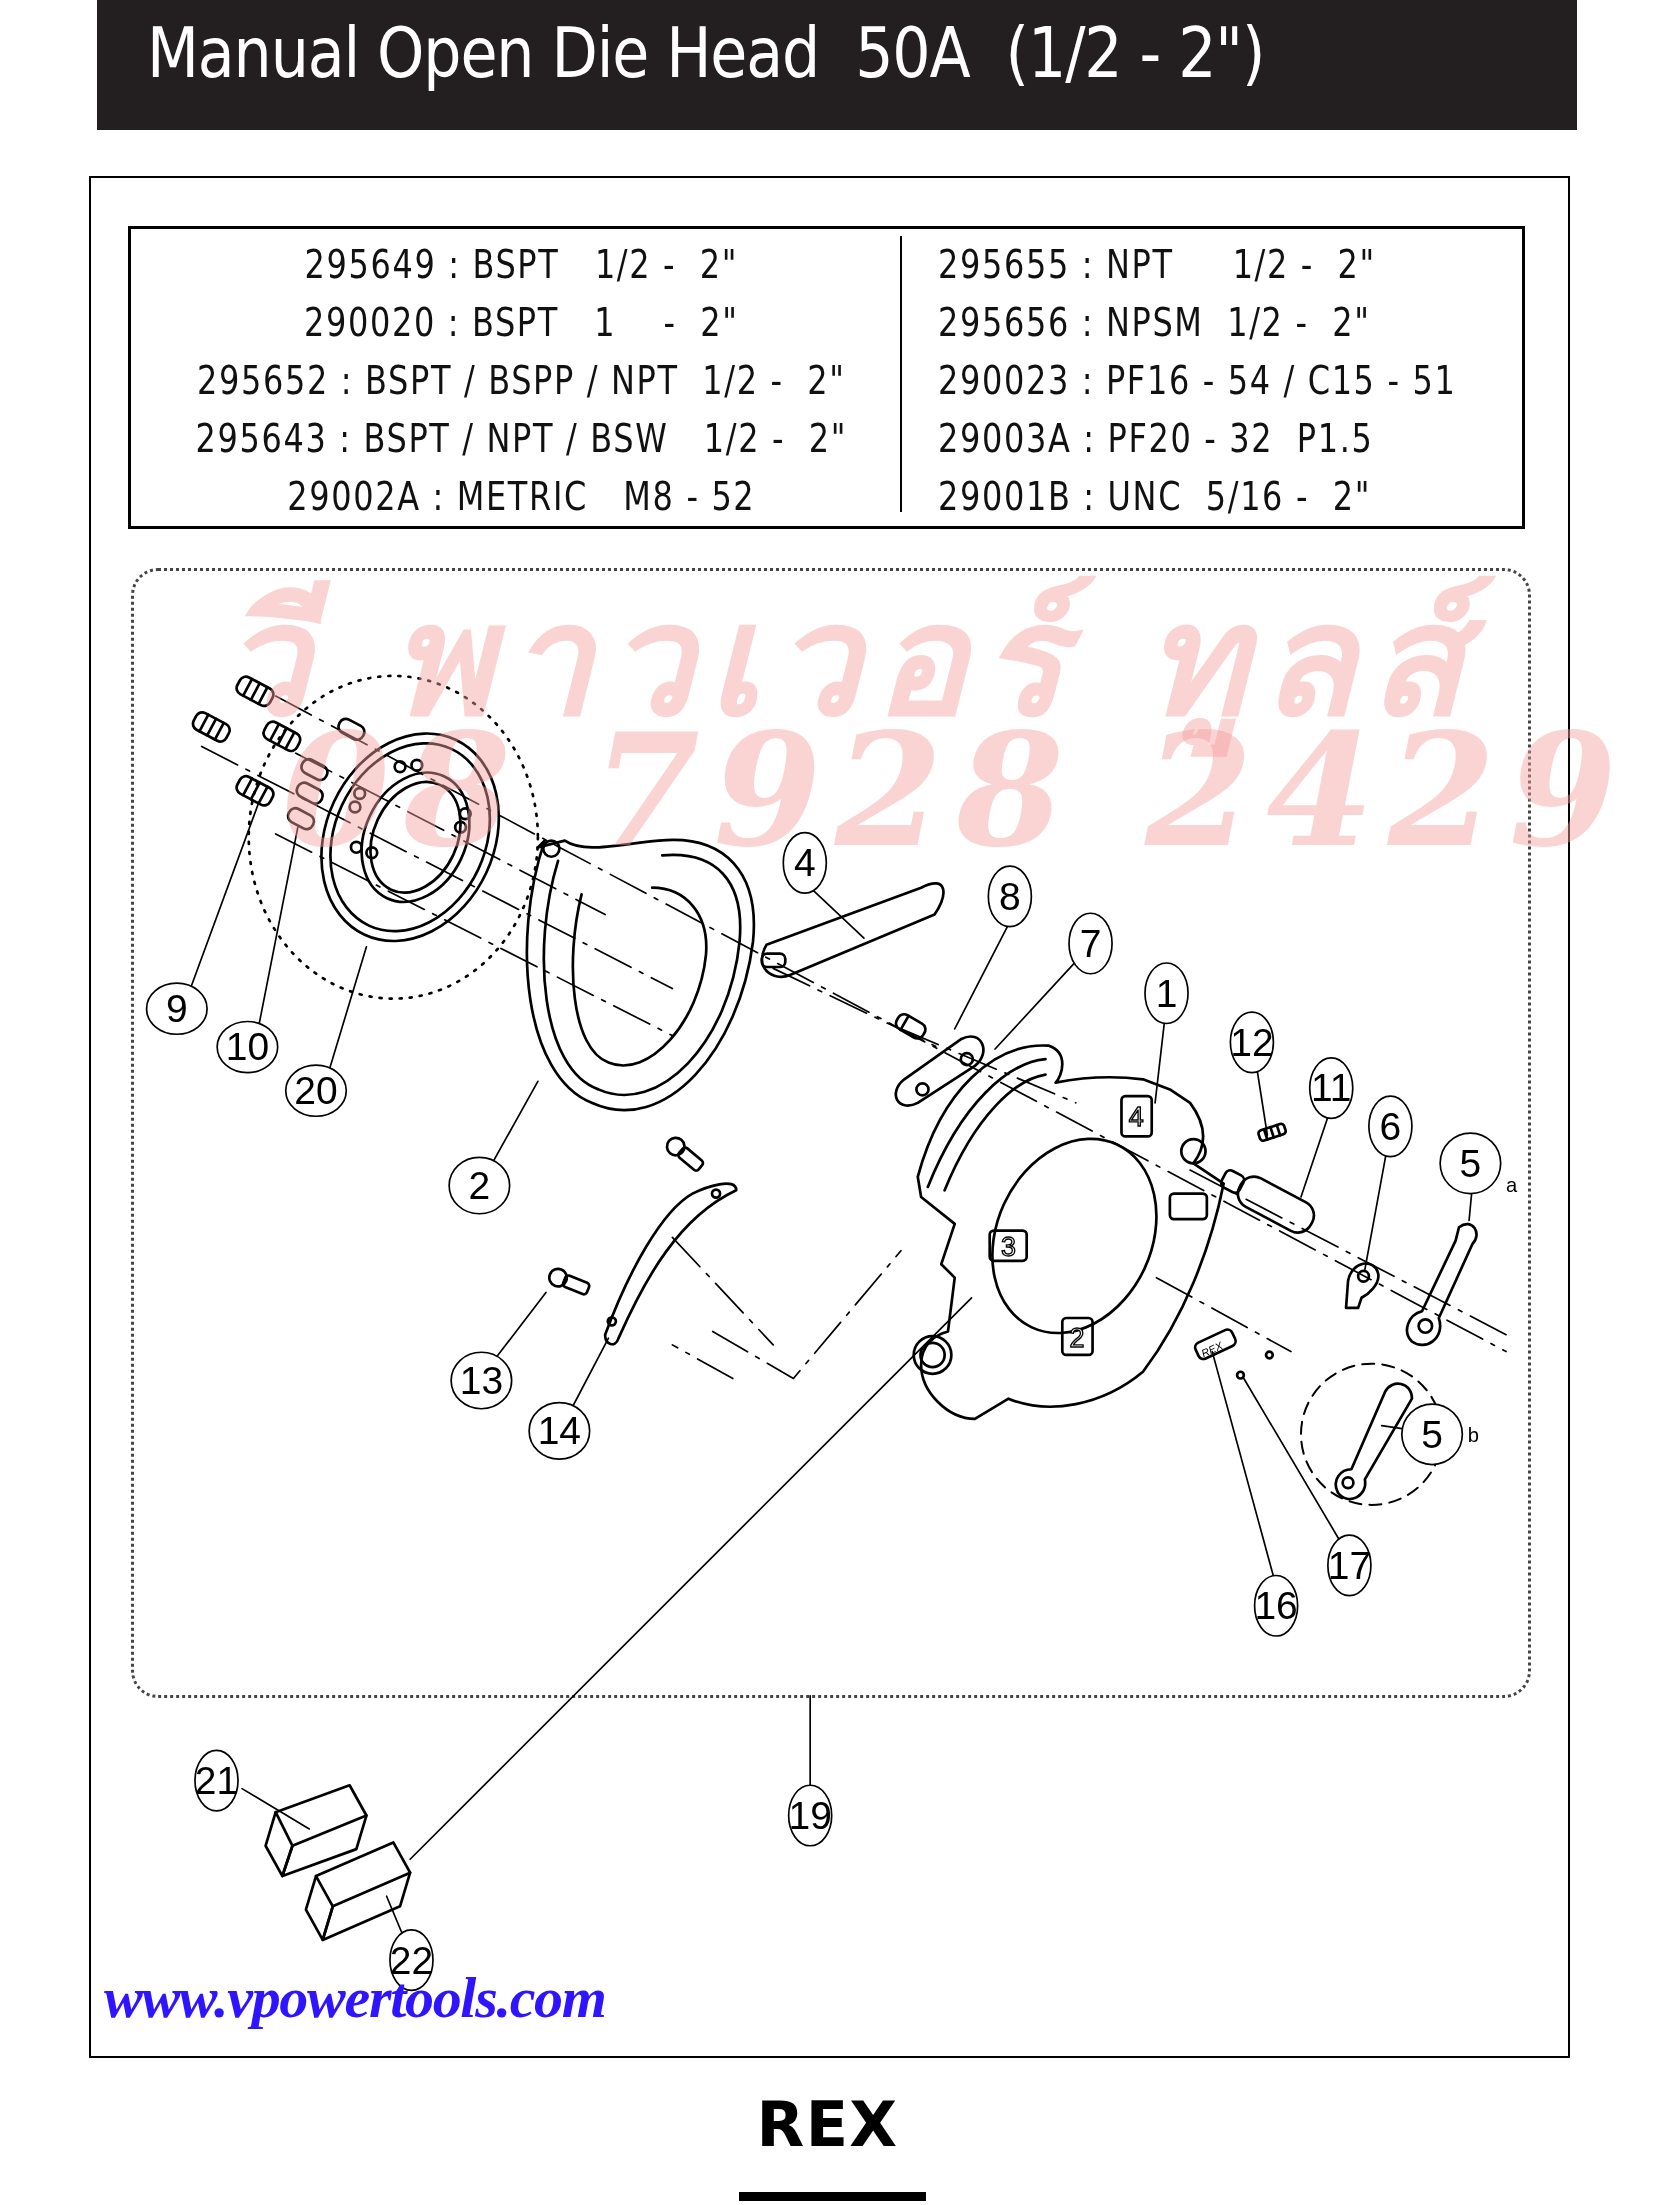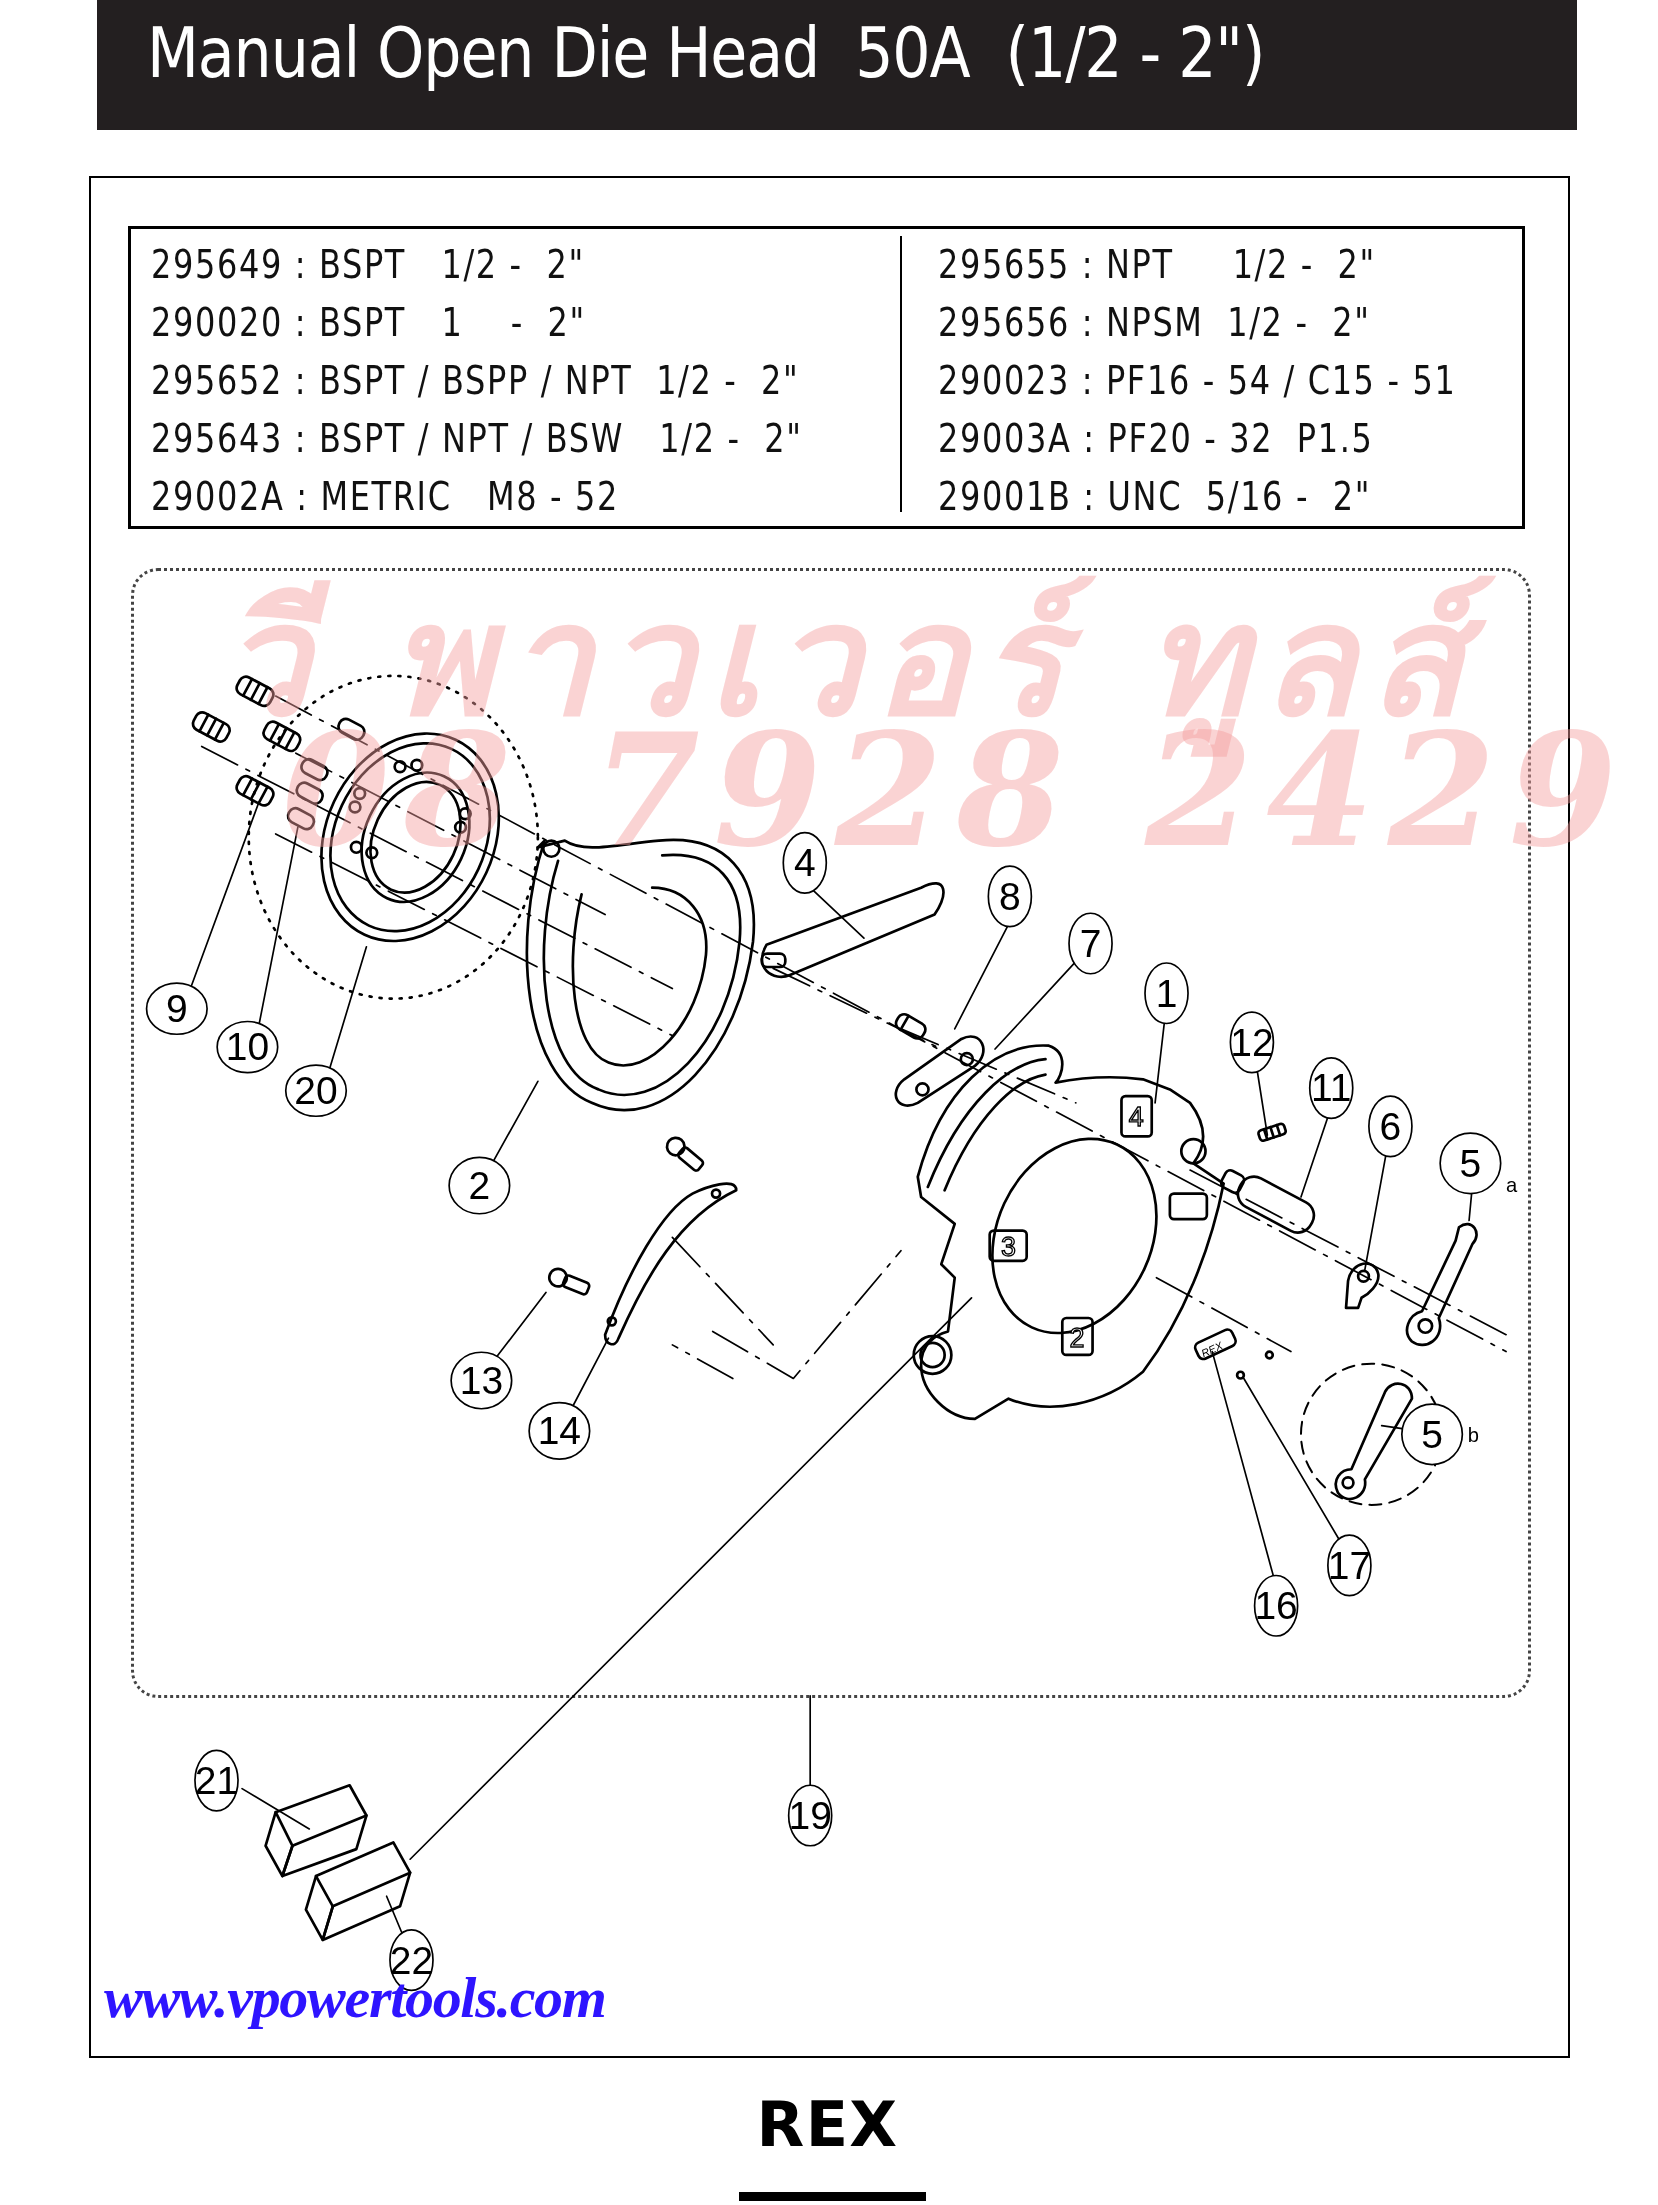--- a/index.html
+++ b/index.html
@@ -2,21 +2,21 @@
 <html style="font-size:10.8px"><head>
 <meta charset="utf-8">
 <style>
   html, body { margin:0; padding:0; background:#ffffff; }
   body { width:1658px; height:2205px; position:relative; overflow:hidden; font-family:"DejaVu Sans", sans-serif; }
   .header-bar { position:absolute; left:89px; top:0; width:1480px; height:130px; background:#231f20;margin-left:8px; }
   .header-title { position:absolute; left:50px; top:12px; color:#ffffff; font-family:"DejaVu Sans", sans-serif; font-size:70px; letter-spacing:-1.3px; white-space:pre; transform:scaleX(0.86); transform-origin:left center; }
   .outer-frame { position:absolute; left:89px; top:176px; width:1477px; height:1878px; border:2.7px solid #000; box-sizing:content-box; }
   .spec-table { position:absolute; left:128px; top:226px; width:1391px; height:297px; border:3.4px solid #000; }
   .spec-col { position:absolute; top:6.7px; }
-  .spec-col.left { left:20px; }
+  .spec-col.left { left:32px;text-align:center; }
   .spec-col.right { left:807px; }
   .spec-divider { position:absolute; left:769px; top:6.7px; width:2px; height:276px; background:#000; }
   .spec-row { height:58px; line-height:58px; font-family:"DejaVu Sans", sans-serif; font-size:39px; color:#111; white-space:pre; letter-spacing:2px; transform:scaleX(0.82); transform-origin:left center; width:874px; }
   .dotted-region { position:absolute; left:131px; top:568px; width:1394px; height:1124px; border:3.4px dotted #444; border-radius:27px; }
   .diagram { position:absolute; left:0; top:0; width:1658px; height:2205px; }
   .callout-label { font-family:"Liberation Sans", sans-serif; font-size:58px; fill:#000; }
   .watermark { position:absolute; font-family:"DejaVu Serif", serif; font-weight:bold; font-style:italic; color:#f5a0a0; opacity:0.45; white-space:pre; pointer-events:none; }
   .wm-thai { left:222px; top:536px; font-size:155px; letter-spacing:13.5px; }
   .wm-phone { left:282px; top:699px; font-size:155px; letter-spacing:13.5px; }
   .website { position:absolute; left:104px; top:1964px; font-family:"Liberation Serif", serif; font-weight:bold; font-style:italic; font-size:58px; color:#2e14ff; letter-spacing:-1.3px; white-space:pre; }

